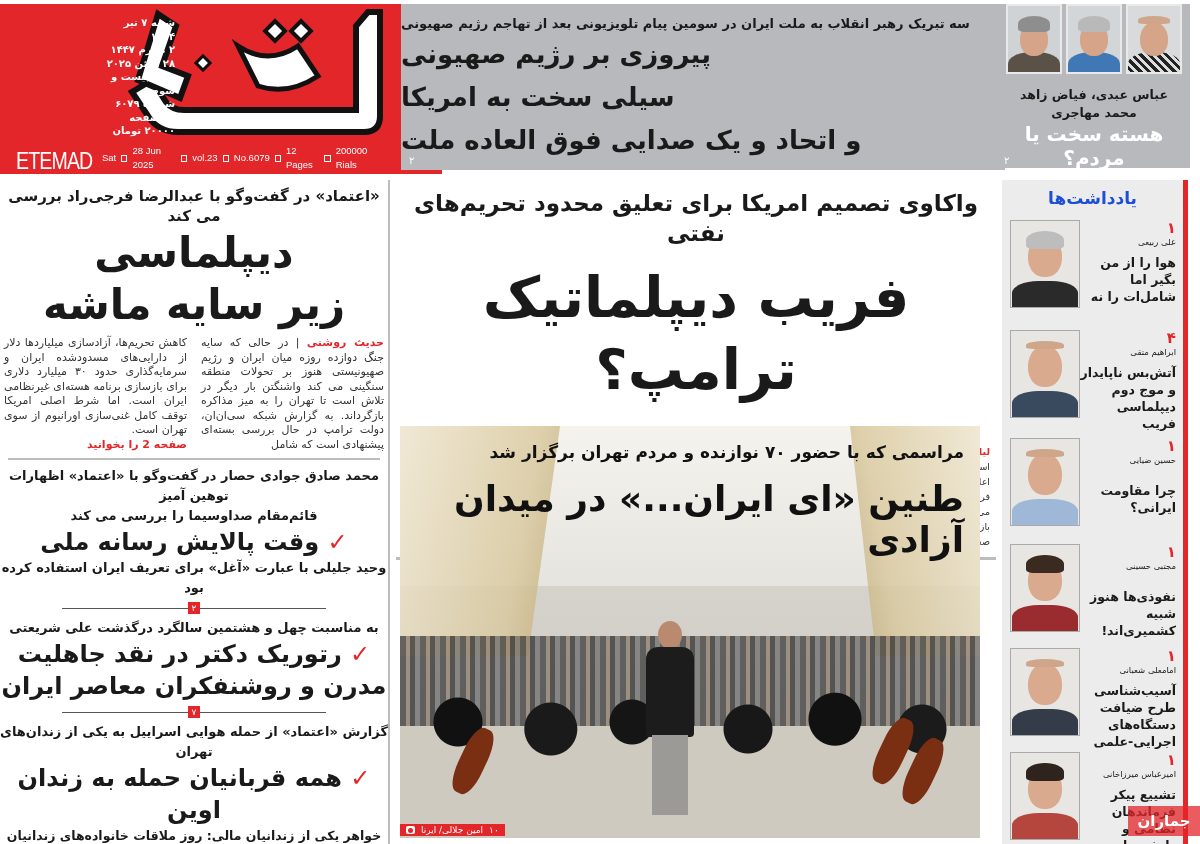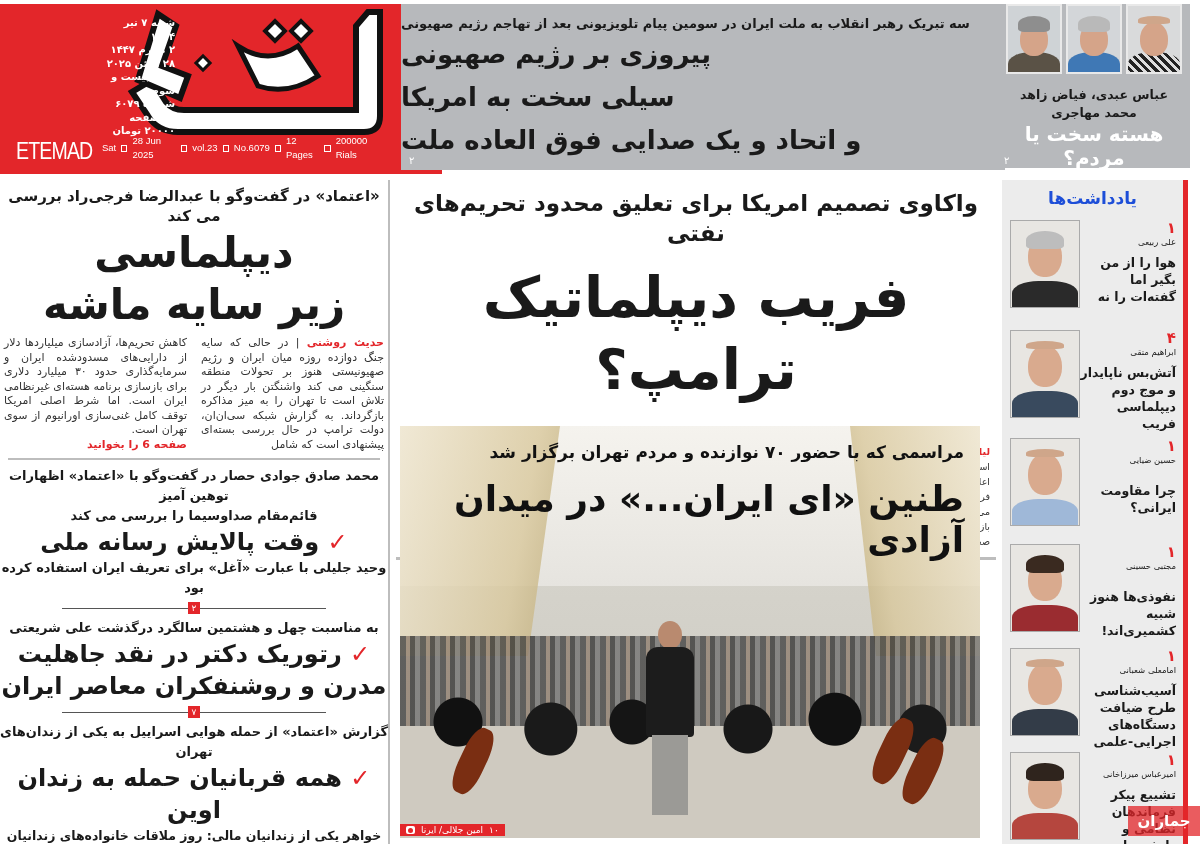--- a/index.html
+++ b/index.html
@@ -4,21 +4,21 @@
 <style>
   * { box-sizing: border-box; margin: 0; padding: 0; }
   html, body { width: 1200px; height: 844px; overflow: hidden; background: #fff; }
   body { font-family: "DejaVu Sans", sans-serif; color: #1a1a1a; position: relative; direction: rtl; }
 
   
   .masthead { position: absolute; left: 0; top: 4px; width: 442px; height: 170px; background: #e3262a; overflow: hidden; }
   .logo-word { position: absolute; left: 118px; top: 2px; width: 270px; height: 148px; }
   .logo-word svg { width: 100%; height: 100%; }
   .mast-info { position: absolute; left: 105px; top: 12px; color: #fff; font-size: 10px; line-height: 13.5px; font-weight: bold; text-align: right; direction: rtl; width: 70px; }
-  .mast-bar { position: absolute; left: 0; bottom: 0; width: 382px; height: 28px; display: flex; align-items: flex-end; direction: ltr; padding-left: 16px; padding-bottom: 12px; color: #fff; }
+  .mast-bar { position: absolute; left: 0; bottom: 0; width: 382px; height: 28px; display: flex; align-items: flex-end; direction: ltr; padding-left: 16px; padding-bottom: 2px; color: #fff; }
   .mast-bar .brand { font-family: "Liberation Sans", sans-serif; font-size: 23px; letter-spacing: -1px; margin-right: 8px; line-height: 22px; transform: scaleX(0.85); transform-origin: left; display:inline-block; width: 78px;}
   .mast-bar .meta { font-size: 9.5px; font-family: "Liberation Sans", sans-serif; display: flex; gap: 5px; align-items: center; line-height: 14px; }
   .mast-bar .sep { width: 7px; height: 7px; border: 1px solid #fff; display: inline-block; }
 
   
   .top-box { position: absolute; left: 401px; top: 4px; width: 604px; height: 166px; background: #b7b9bc; text-align: left; direction: rtl; }
   .top-box .kicker { font-size: 13px; font-weight: bold; margin-top: 12px; }
   .top-box .h1 { font-size: 26px; font-weight: bold; line-height: 39px; margin-top: 4px; letter-spacing: -0.5px; }
   .page-num { position: absolute; font-size: 10px; color: #fff; }
   .top-box .page-num { left: 8px; bottom: 4px; }
@@ -173,21 +173,21 @@
   <div>
     <div class="kick" style="margin-top:6px">«اعتماد» در گفت‌وگو با عبدالرضا فرجی‌راد بررسی می کند</div>
     <div class="lc-h1">دیپلماسی</div>
     <div class="lc-h1">زیر سایه ماشه</div>
     <div class="cols2">
       <div class="c">
         <span class="byline">حدیث روشنی</span> | <span>در حالی که سایه جنگ دوازده روزه میان ایران و رژیم صهیونیستی هنوز بر تحولات منطقه سنگینی می کند واشنگتن بار دیگر در تلاش است تا تهران را به میز مذاکره بازگرداند. به گزارش شبکه سی‌ان‌ان، دولت ترامپ در حال بررسی بسته‌ای پیشنهادی است که شامل</span>
       </div>
       <div class="c">
         <span>کاهش تحریم‌ها، آزادسازی میلیاردها دلار از دارایی‌های مسدودشده ایران و سرمایه‌گذاری حدود ۳۰ میلیارد دلاری برای بازسازی برنامه هسته‌ای غیرنظامی ایران است. اما شرط اصلی امریکا توقف کامل غنی‌سازی اورانیوم از سوی تهران است.</span>
-        <div class="more">صفحه 6 را بخوانید</div>
+        <div class="more">صفحه 2 را بخوانید</div>
       </div>
     </div>
   </div>
   <div class="rule"></div>
 
   <div>
     <div class="sub">محمد صادق جوادی حصار در گفت‌وگو با «اعتماد» اظهارات توهین آمیز</div>
     <div class="sub">قائم‌مقام صداوسیما را بررسی می کند</div>
     <div class="h2-check"><span class="check">✓</span> <span>وقت پالایش رسانه ملی</span></div>
     <div class="sub">وحید جلیلی با عبارت «آغل» برای تعریف ایران استفاده کرده بود</div>
@@ -257,21 +257,21 @@
 
   <div class="note" style="top:40px">
     <div class="pic">
         <div class="body" style="background:#2a2a2a"></div>
         <div class="head"></div>
         <div class="hair" style="background:#bdbdbd"></div>
       </div>
     <div class="txt">
         <div class="pg">۱</div>
         <div class="author">علی ربیعی</div>
-        <div class="ttl">هوا را از من بگیر اما گفته‌ات را نه</div>
+        <div class="ttl">هوا را از من بگیر اما شامل‌ات را نه</div>
       </div>
   </div>
   <div class="note" style="top:150px">
     <div class="pic">
         <div class="body" style="background:#394a5e"></div>
         <div class="head"></div>
         <div class="hair" style="background:#cfa68a; height:8px"></div>
       </div>
     <div class="txt">
         <div class="pg">۴</div>

